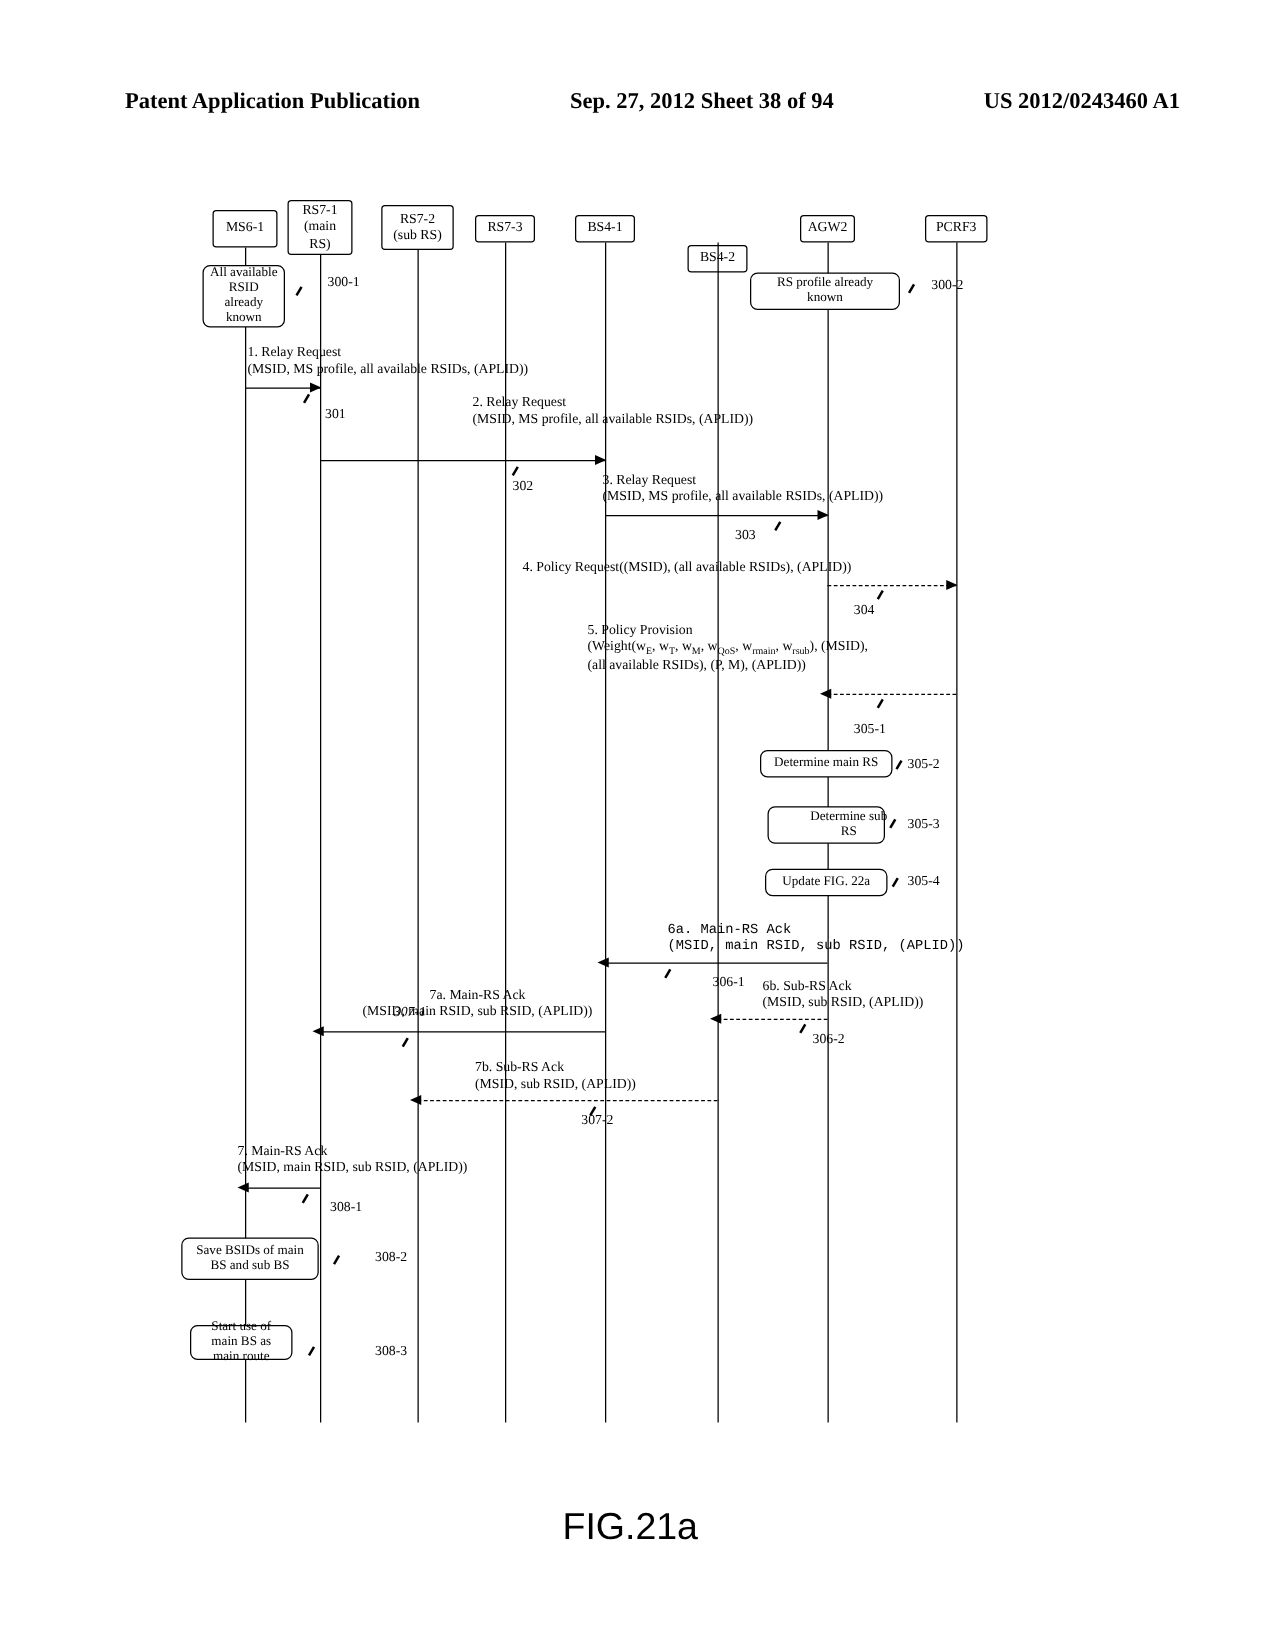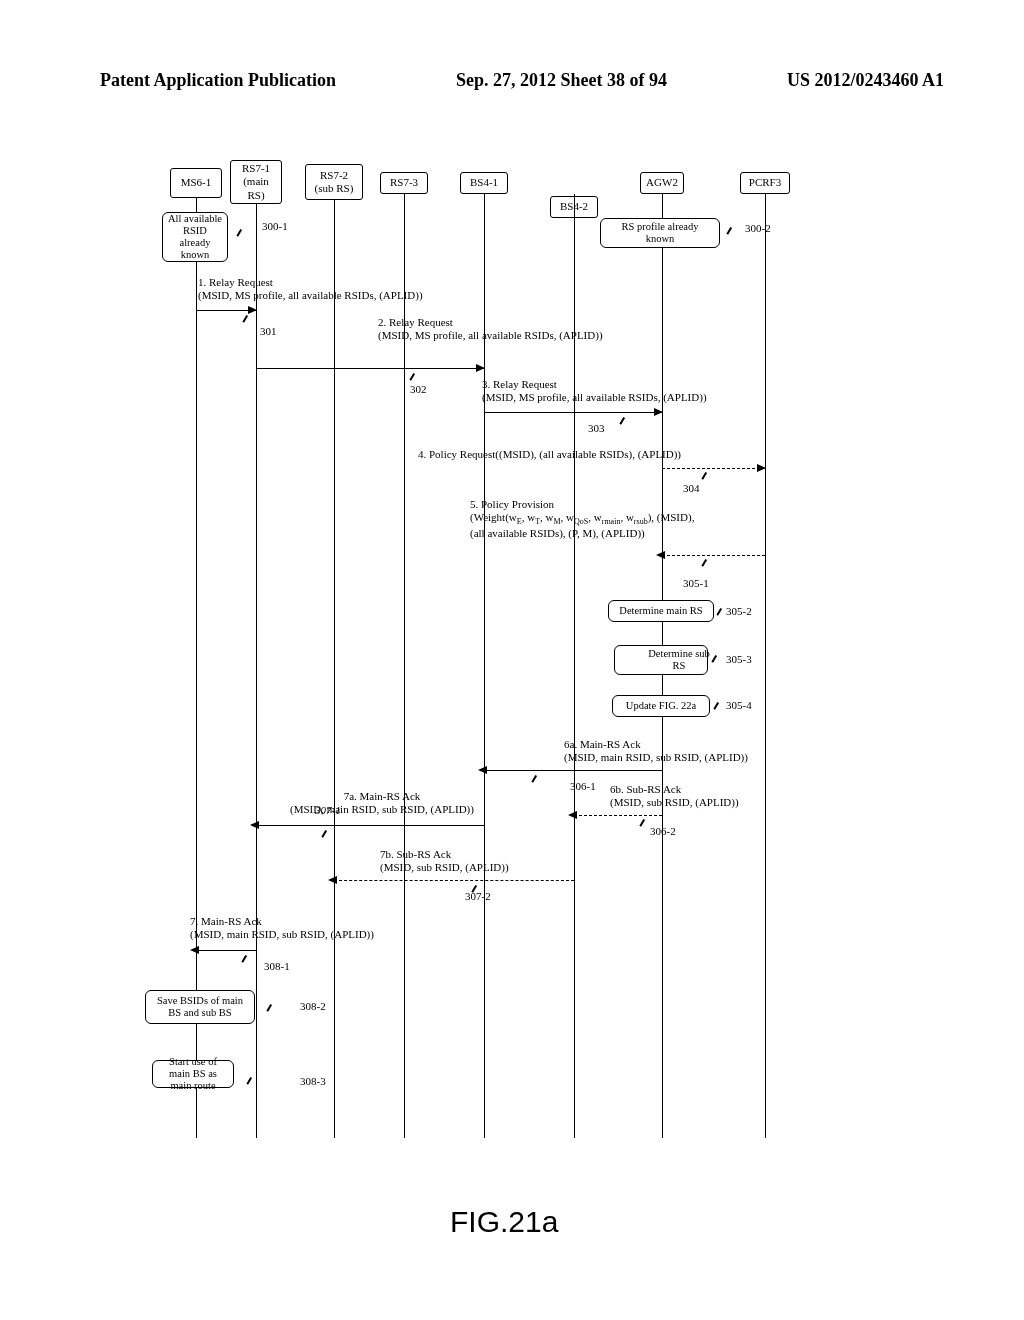--- a/index.html
+++ b/index.html
@@ -201,21 +201,21 @@
 RS</span></div>
   <div class="ref-label" style="left:556px;top:493px;">305-3</div>
   <div class="tick" style="left:540px; top:498px;"></div>
 
   <div class="note-box" style="left:442px; top:535px; width:98px; height:22px;text-align:center;">
       <span>Update FIG. 22a</span>
     </div>
   <div class="ref-label" style="left:556px;top:539px;">305-4</div>
   <div class="tick" style="left:542px; top:545px;"></div>
 
-  <div class="msg-label" style="left:394px; top:578px; white-space:pre;">6a. Main-RS Ack
+  <div class="msg-label" style="left:364px; top:578px; white-space:pre;font-family:Liberation Mono, monospace;">6a. Main-RS Ack
 (MSID, main RSID, sub RSID, (APLID))</div>
   <div class="arrow" style="left:314px; top:610px; width:178px;"></div>
   <div class="arrow-head-l" style="left:308px; top:606px;"></div>
   <div class="tick" style="left:360px; top:618px;"></div>
   <div class="ref-label" style="left:400px;top:620px;">306-1</div>
 
   <div class="msg-label" style="left:440px; top:623px; white-space:pre;">6b. Sub-RS Ack
 (MSID, sub RSID, (APLID))</div>
   <div class="arrow dashed" style="left:404px; top:655px; width:88px;"></div>
   <div class="arrow-head-l" style="left:398px; top:651px;"></div>

